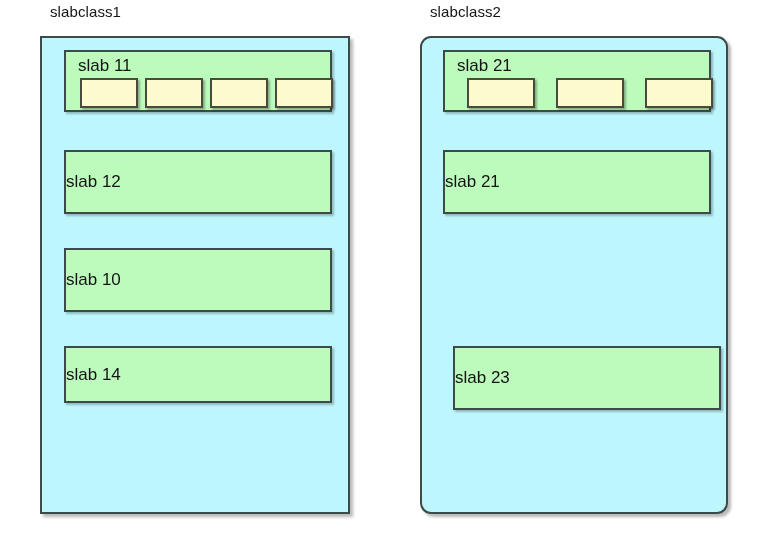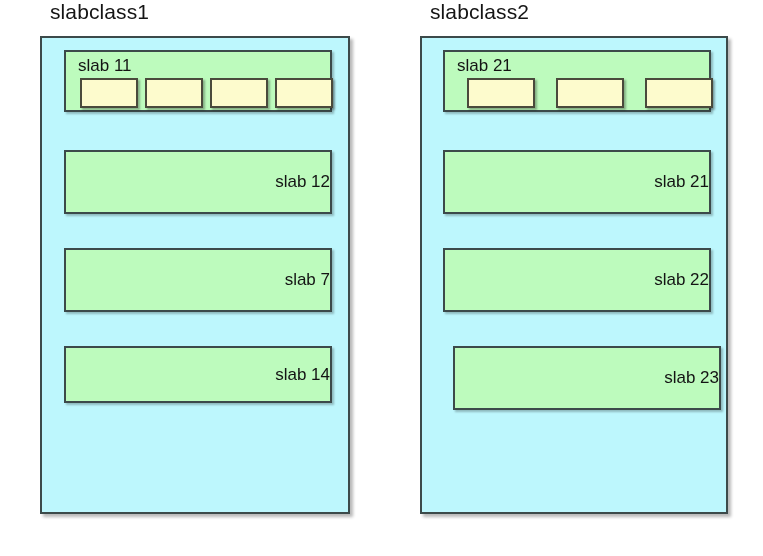--- a/index.html
+++ b/index.html
@@ -23,21 +23,21 @@
 
   
   .slabclass {
     position: absolute;
   }
 
   .slabclass-title {
     position: absolute;
     top: 0;
     left: 10px;
-    font-size: 21px;
+    font-size: 15px;
     line-height: 19px;
     color: #151515;
     white-space: nowrap;
     letter-spacing: 0.1px;
   }
 
   .slabclass-box {
     position: absolute;
     left: 0;
     top: 34px;
@@ -52,21 +52,21 @@
     position: absolute;
     background: #bdfbbd;
     border: 2px solid #3c4a4a;
     box-sizing: border-box;
     box-shadow: 2px 2px 2px rgba(0,0,0,0.25);
   }
 
   .slab-label {
     position: absolute;
     width: 100%;
-    text-align: right;
+    text-align: left;
     font-size: 17px;
     line-height: 17px;
     color: #141414;
     white-space: nowrap;
   }
 
   
   .slab.plain .slab-label {
     top: 50%;
     margin-top: -9px;
@@ -101,40 +101,37 @@
           <div class="slab-label">slab 11</div>
           <div class="chunk" style="left: 14px; top: 26px; width: 58px; height: 30px;"></div>
           <div class="chunk" style="left: 79px; top: 26px; width: 58px; height: 30px;"></div>
           <div class="chunk" style="left: 144px; top: 26px; width: 58px; height: 30px;"></div>
           <div class="chunk" style="left: 209px; top: 26px; width: 58px; height: 30px;"></div>
         </div>
         <div class="slab plain" style="left: 22px; top: 112px; width: 268px; height: 64px;">
           <div class="slab-label">slab 12</div>
         </div>
         <div class="slab plain" style="left: 22px; top: 210px; width: 268px; height: 64px;">
-          <div class="slab-label">slab 7</div>
+          <div class="slab-label">slab 10</div>
         </div>
         <div class="slab plain" style="left: 22px; top: 308px; width: 268px; height: 57px;">
           <div class="slab-label">slab 14</div>
         </div>
       </div>
     </div>
     <div class="slabclass" style="left: 408px; top: 2px; width: 308px; height: 512px; margin-left: 12px;">
       <div class="slabclass-title">slabclass2</div>
-      <div class="slabclass-box" style="width: 308px; height: 478px;">
+      <div class="slabclass-box" style="width: 308px; height: 478px; border-radius: 11px;">
         <div class="slab chunked" style="left: 21px; top: 12px; width: 268px; height: 62px;">
           <div class="slab-label">slab 21</div>
           <div class="chunk" style="left: 22px; top: 26px; width: 68px; height: 30px;"></div>
           <div class="chunk" style="left: 111px; top: 26px; width: 68px; height: 30px;"></div>
           <div class="chunk" style="left: 200px; top: 26px; width: 68px; height: 30px;"></div>
         </div>
         <div class="slab plain" style="left: 21px; top: 112px; width: 268px; height: 64px;">
           <div class="slab-label">slab 21</div>
         </div>
-        <div class="slab plain" style="left: 21px; top: 210px; width: 268px; height: 64px;">
-          <div class="slab-label">slab 22</div>
-        </div>
         <div class="slab plain" style="left: 31px; top: 308px; width: 268px; height: 64px;">
           <div class="slab-label">slab 23</div>
         </div>
       </div>
     </div>
   </div>
 
 </body></html>

